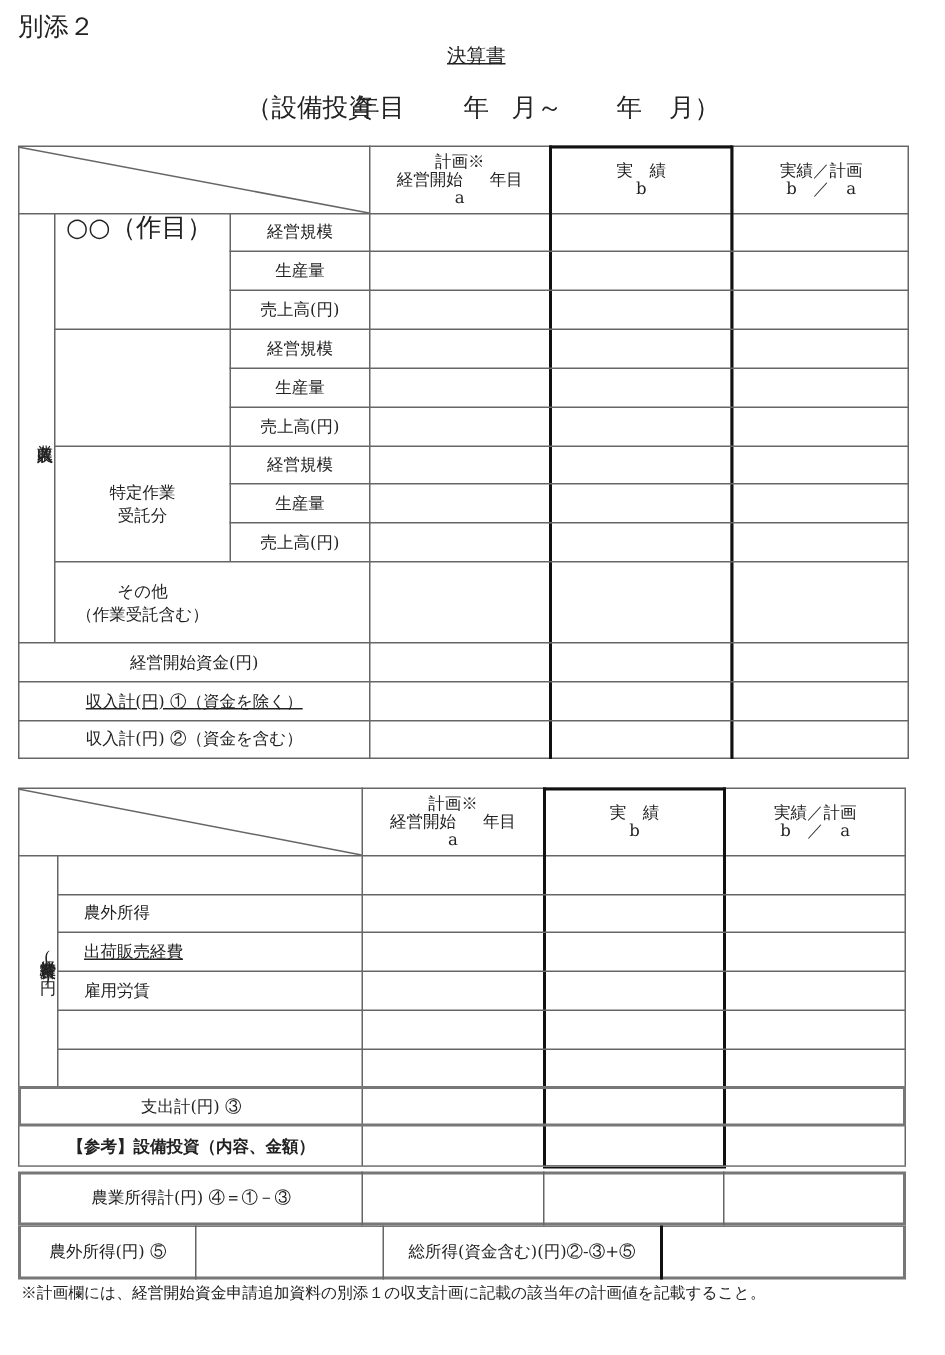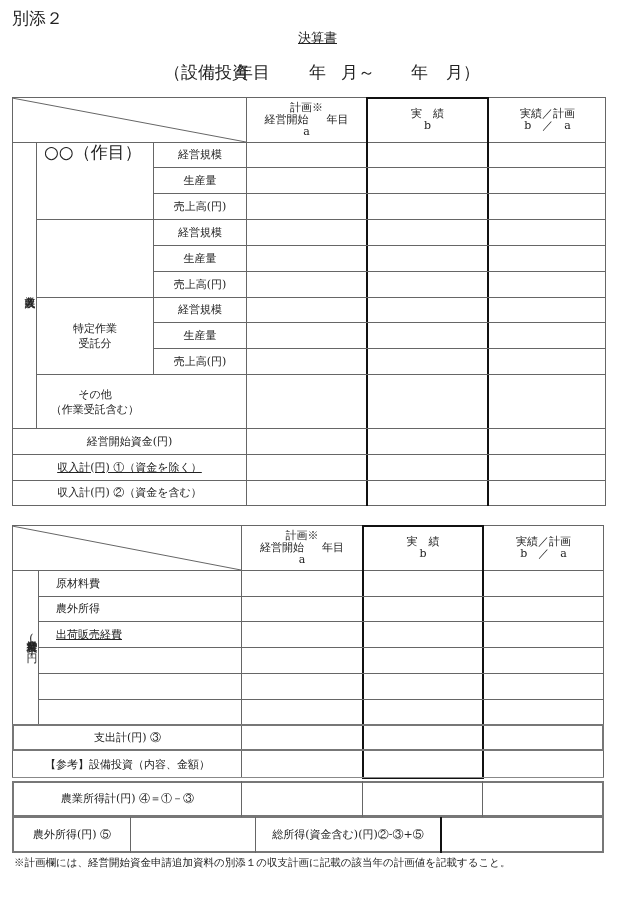--- a/index.html
+++ b/index.html
@@ -144,28 +144,28 @@
     <span>実　績</span>
     <span>b</span>
   </div>
   <div class="cell hdr" style="left:484px;top:526px;width:119px;height:44px;">
     <span>実績／計画</span>
     <span>b　／　a</span>
   </div>
 
   <div class="cell vert" style="left:13px;top:600px;width:25px;height:90px;align-items:flex-start;">農業経営費(円)</div>
 
-  <div class="cell left" style="left:48px;top:571px;width:190px;height:25px;">原材料費</div>
   <div class="cell left" style="left:48px;top:597px;width:190px;height:24px;">農外所得</div>
   <div class="cell left" style="left:48px;top:622px;width:190px;height:25px;text-decoration:underline;">出荷販売経費</div>
+  <div class="cell left" style="left:48px;top:648px;width:190px;height:25px;">雇用労賃</div>
   <div class="cell left" style="left:48px;top:674px;width:190px;height:25px;"></div>
   <div class="cell left" style="left:48px;top:700px;width:190px;height:24px;"></div>
 
   <div class="cell" style="left:14px;top:726px;width:227px;height:24px;">支出計(円) ③</div>
-  <div class="cell" style="left:14px;top:752px;width:227px;height:25px;">【参考】設備投資（内容、金額）</div>
+  <div class="cell" style="left:14px;top:752px;width:227px;height:25px;font-weight:bold;">【参考】設備投資（内容、金額）</div>
 
   <div class="box" style="left:12px;top:781px;width:592px;height:36px;border:2px solid #777;"></div>
   <div class="vl" style="left:241px;top:781px;height:36px;"></div>
   <div class="vl" style="left:362px;top:781px;height:36px;"></div>
   <div class="vl" style="left:482px;top:781px;height:36px;"></div>
   <div class="cell" style="left:14px;top:783px;width:227px;height:32px;">農業所得計(円) ④＝①－③</div>
 
   <div class="box" style="left:12px;top:817px;width:592px;height:36px;border:2px solid #777;border-top:1px solid #777;"></div>
   <div class="vl" style="left:130px;top:817px;height:36px;"></div>
   <div class="vl" style="left:255px;top:817px;height:36px;"></div>

